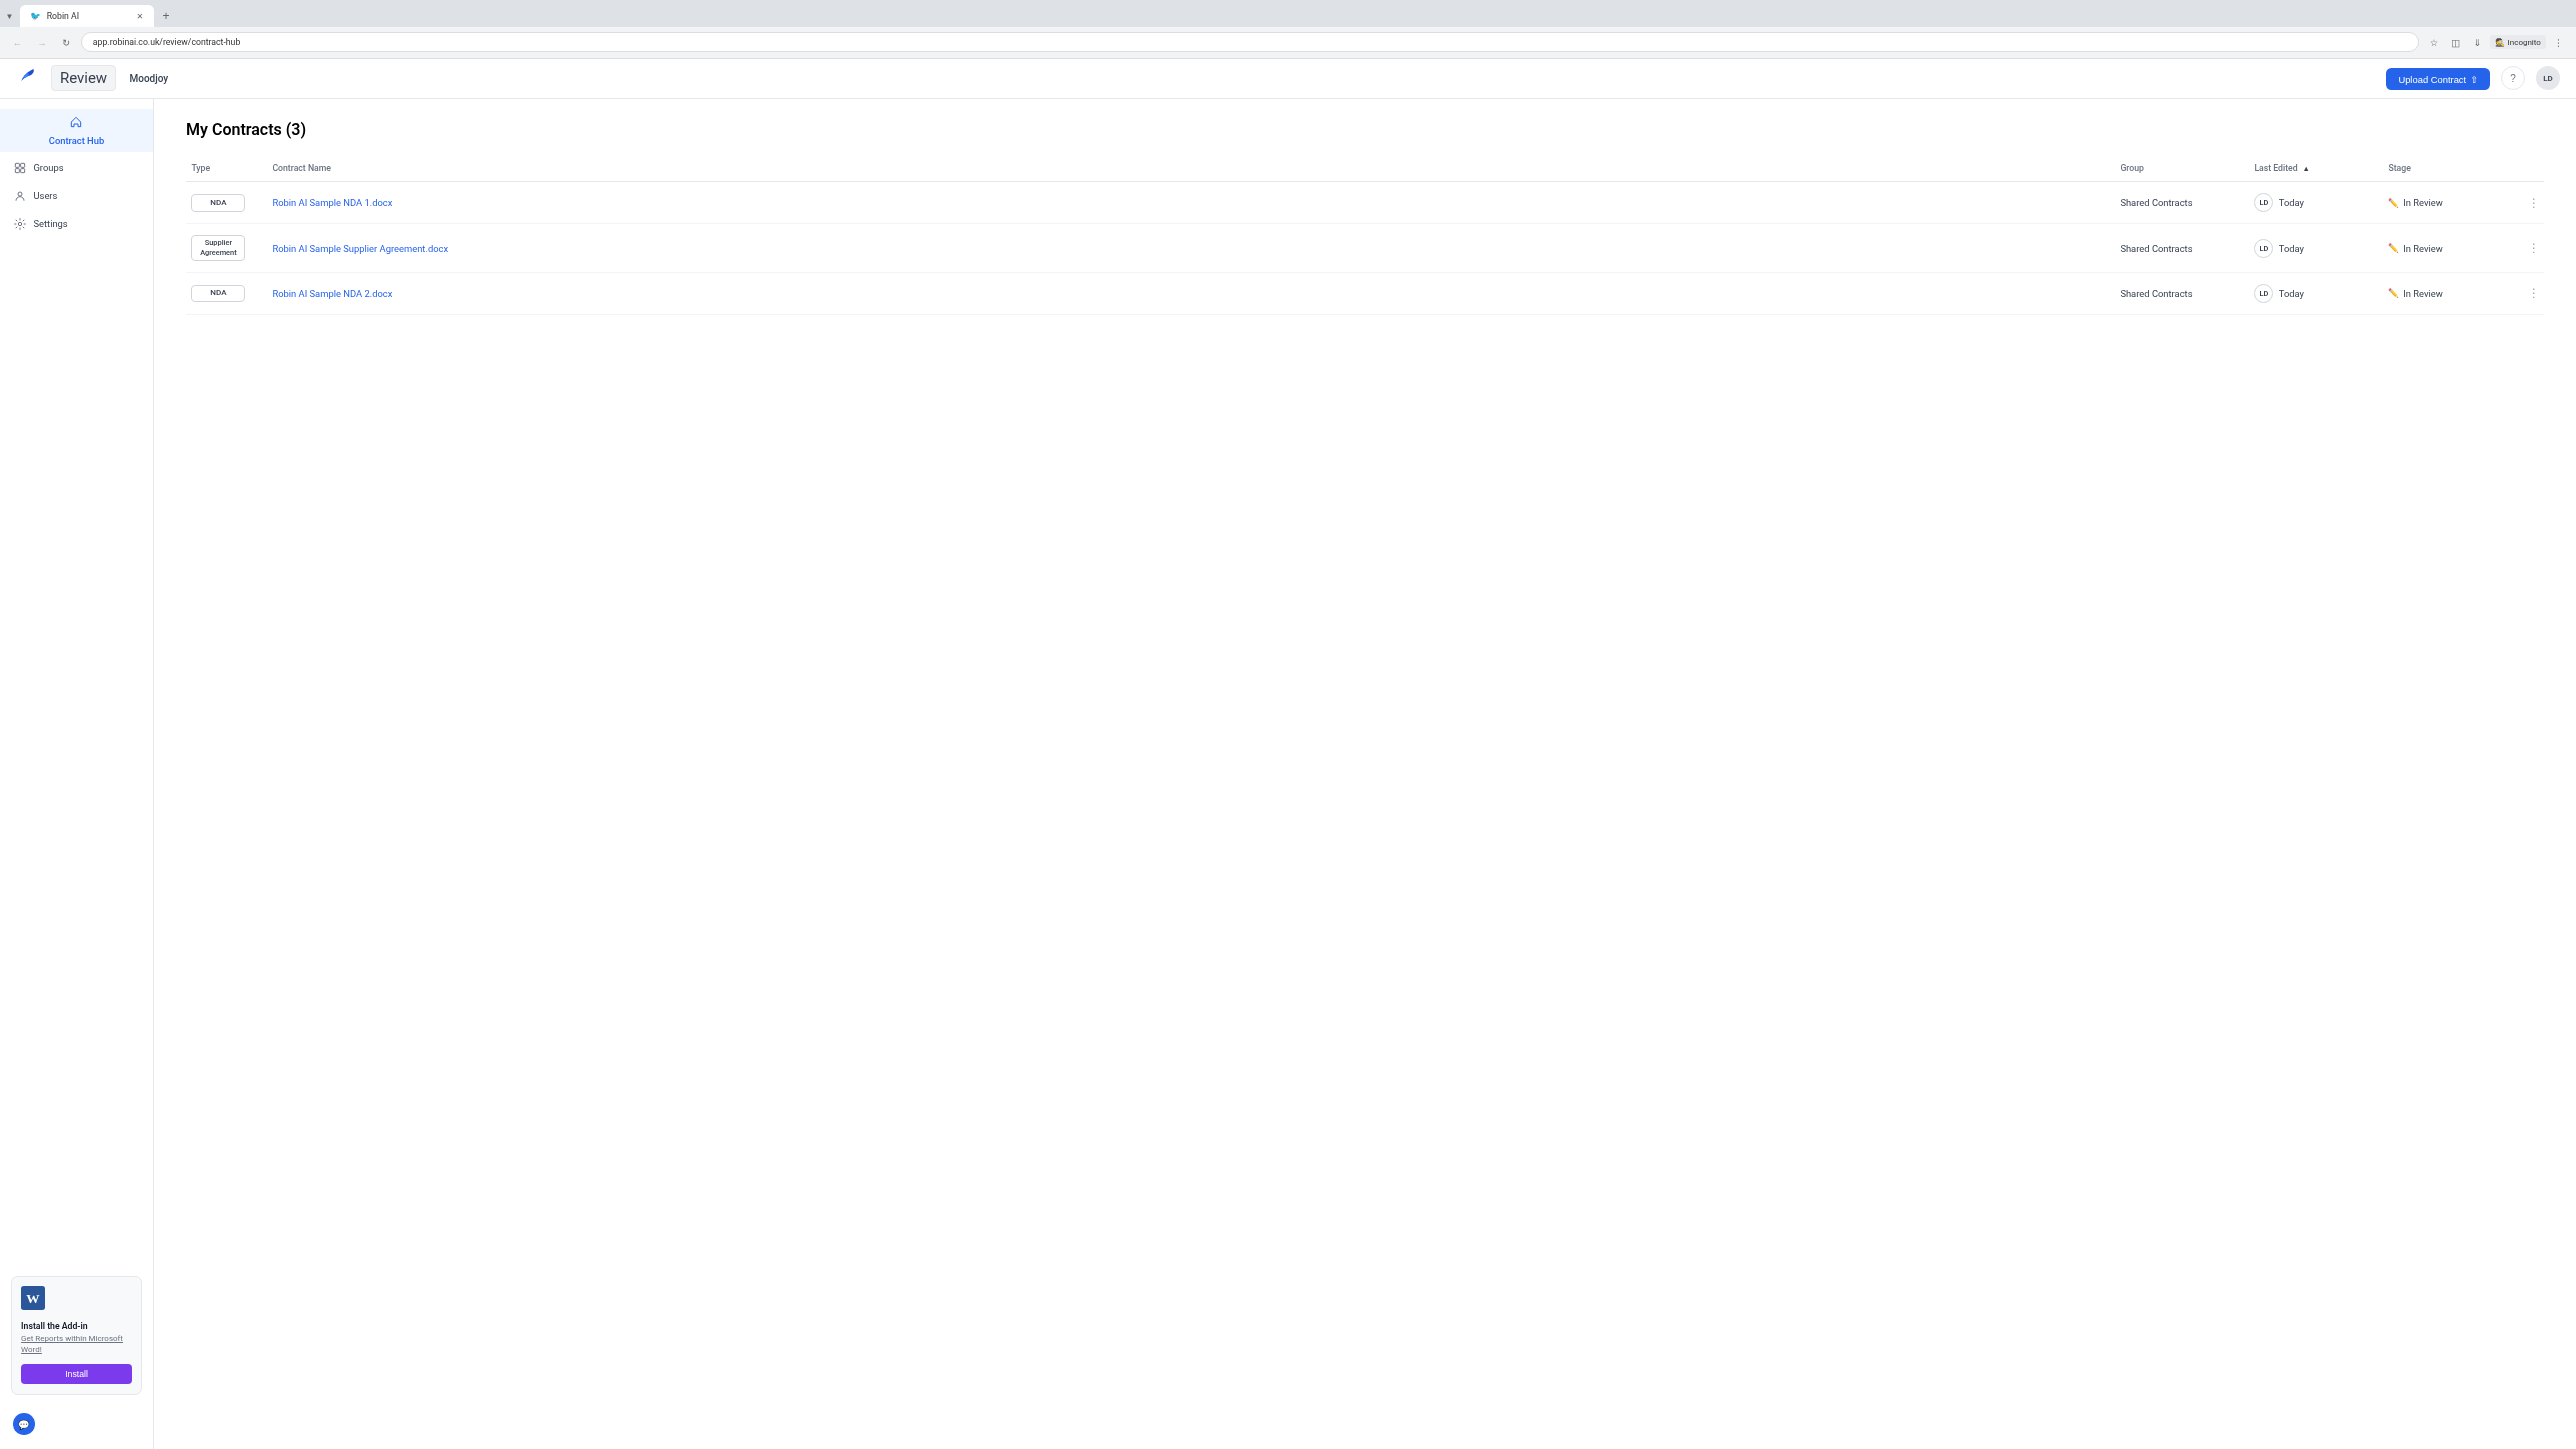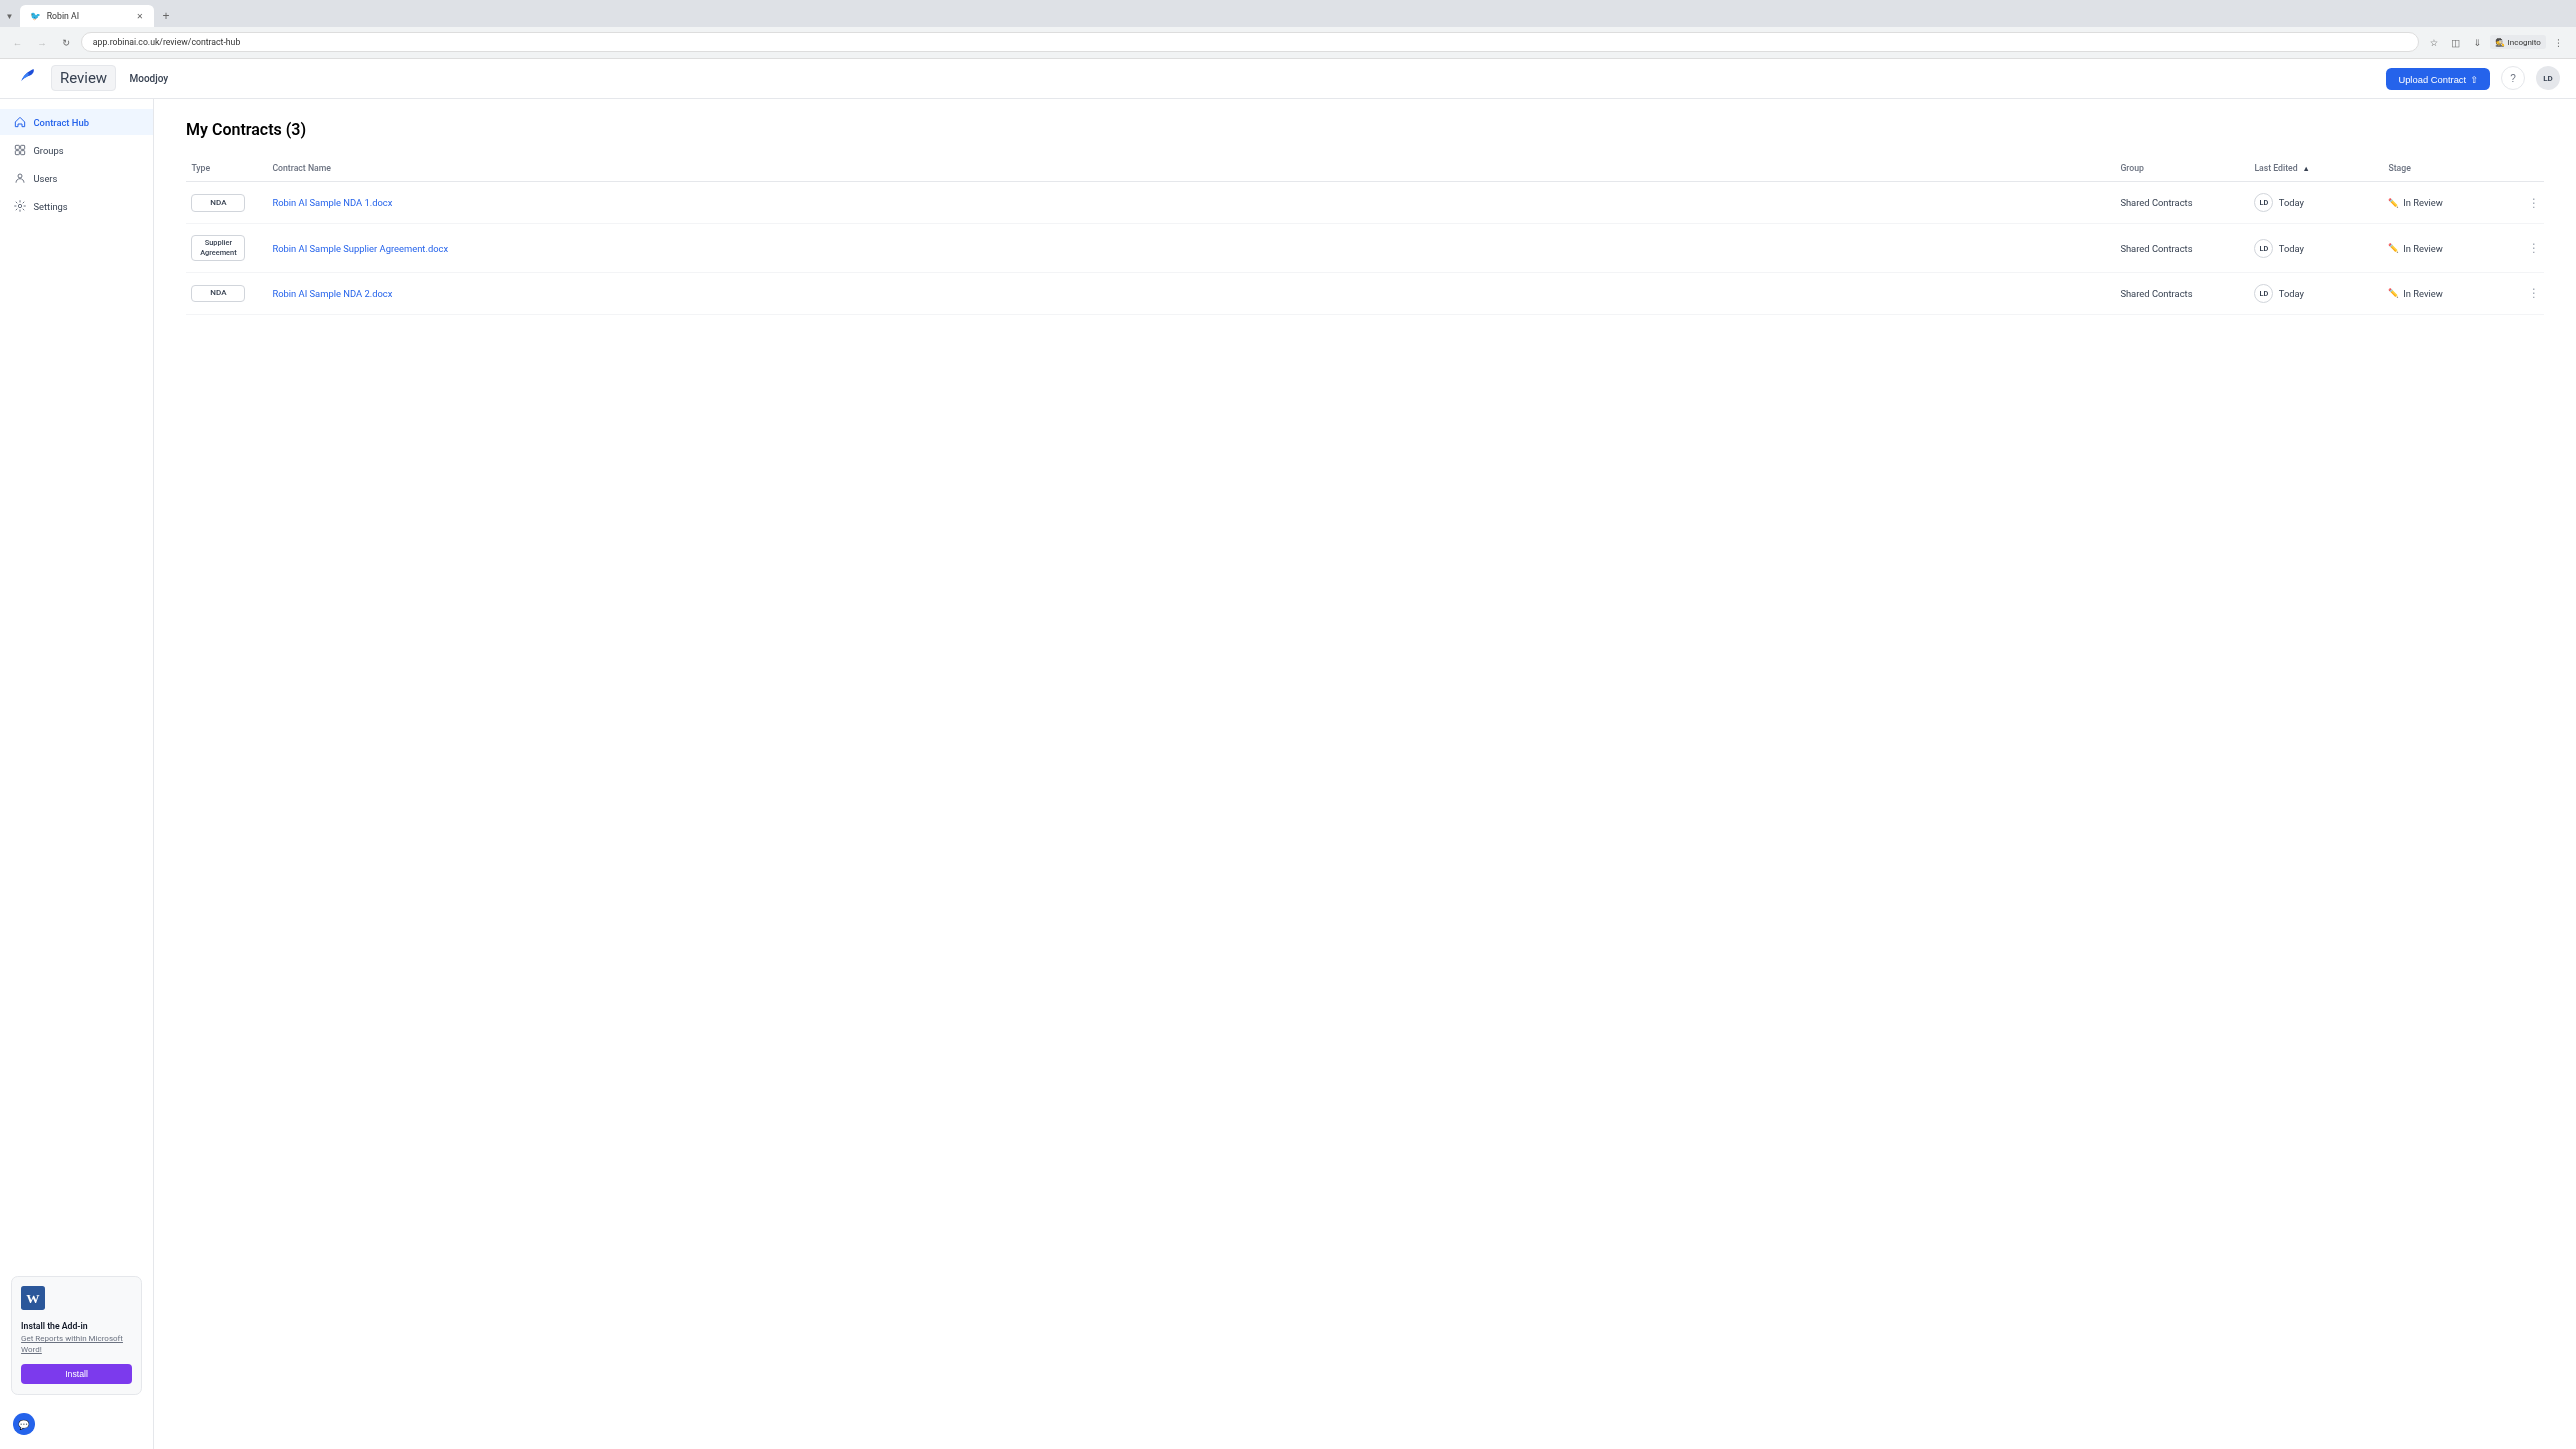--- a/index.html
+++ b/index.html
@@ -34,21 +34,21 @@
     .upload-btn { background: #2563eb; color: #fff; border: none; border-radius: 5.4px; padding: 5.4px 12px; font-size: 9.4px; font-weight: 500; cursor: pointer; display: flex; align-items: center; gap: 4px; }
     .help-btn { background: none; border: 0.7px solid #e5e7eb; border-radius: 50%; width: 24px; height: 24px; display: flex; align-items: center; justify-content: center; cursor: pointer; color: #6b7280; font-size: 10px; }
     .user-avatar { background: #e5e7eb; border-radius: 50%; width: 24px; height: 24px; display: flex; align-items: center; justify-content: center; font-size: 8px; font-weight: 600; color: #374151; cursor: pointer; }
 
     
     .app-body { display: flex; flex: 1; overflow: hidden; }
 
     
     .sidebar { width: 154px; background: #fff; border-right: 0.7px solid #e5e7eb; padding: 10.7px 0; display: flex; flex-direction: column; gap: 2.7px; }
     .sidebar-item { display: flex; align-items: center; gap: 6.7px; padding: 6.7px 13.4px; cursor: pointer; color: #374151; font-size: 9.4px; border-radius: 0; }
-    .sidebar-item.active { background: #eff6ff; color: #2563eb; font-weight: 500; }
+    .sidebar-item.active { background: #eff6ff; color: #2563eb; font-weight: 500; flex-direction: column; }
     .sidebar-icon { font-size: 10.7px; width: 13.4px; display: flex; align-items: center; justify-content: center; }
 
     .add-in-card { margin: 10.7px; background: #f8f9fa; border: 0.7px solid #e5e7eb; border-radius: 6.7px; padding: 9.4px; }
     .add-in-word-icon { font-size: 19px; margin-bottom: 5.4px; }
     .add-in-title { font-size: 8.7px; font-weight: 600; color: #111827; margin-bottom: 2.7px; }
     .add-in-desc { font-size: 8px; color: #6b7280; margin-bottom: 8px; line-height: 1.4; text-decoration: underline; }
     .add-in-install-btn { background: #7c3aed; color: #fff; border: none; border-radius: 4px; padding: 5.4px; width: 100%; font-size: 8.7px; font-weight: 500; cursor: pointer; }
 
     .sidebar-bottom { margin-top: auto; }
     .chat-bubble-btn { background: #2563eb; border: none; border-radius: 50%; width: 21.5px; height: 21.5px; display: flex; align-items: center; justify-content: center; cursor: pointer; margin: 8px 13.4px; color: #fff; font-size: 9.4px; }

